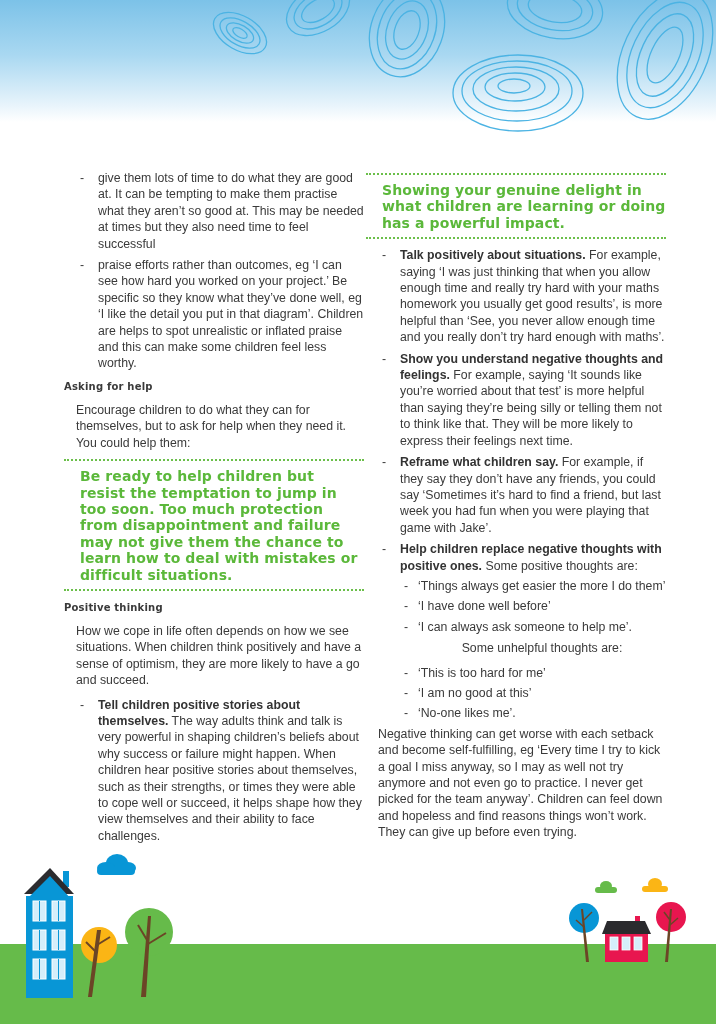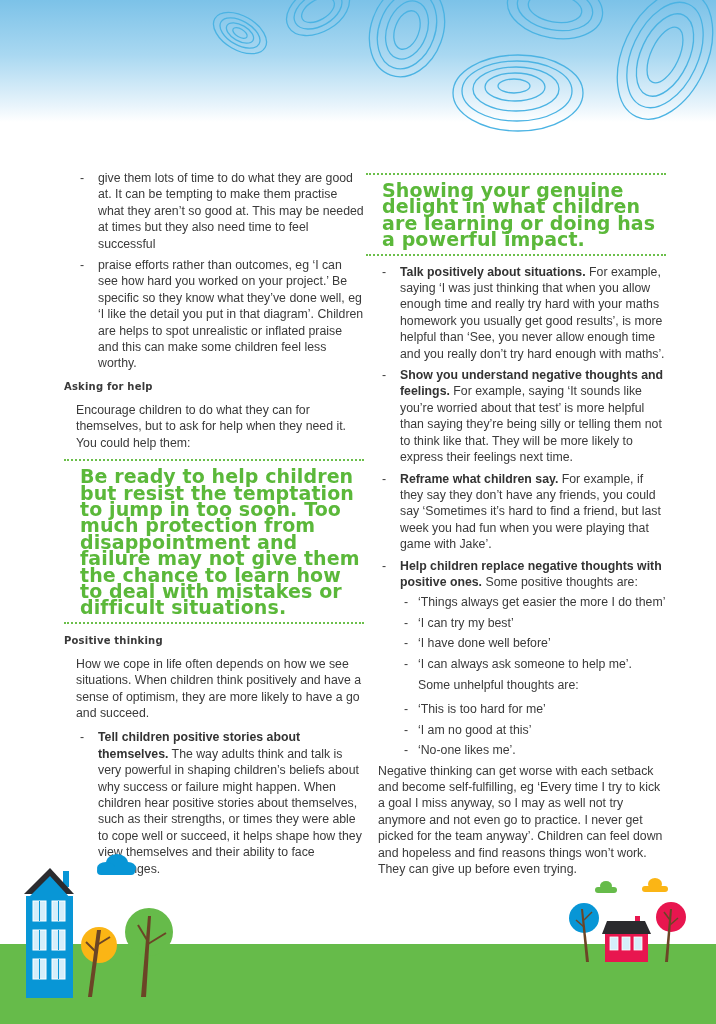--- a/index.html
+++ b/index.html
@@ -30,25 +30,25 @@
     margin: 6px 0 6px 0; font-size: 10px; line-height: 18px; font-weight: bold;
     color: #3a3a3a; letter-spacing: 0.2px;
     font-family: "DejaVu Sans", sans-serif;
   }
   p.body { margin: 0 0 8px 12px; }
   .strong { font-weight: bold; color: #333; }
 
   .callout {
     border-top: 2px dotted #6bbf4a; border-bottom: 2px dotted #6bbf4a;
     padding: 7px 0 6px 16px; margin: 8px 0 8px 0;
-    color: #5bb83a; font-weight: bold; font-size: 19px; line-height: 16.4px;
+    color: #5bb83a; font-weight: bold; font-size: 14px; line-height: 16.4px;
     font-family: "DejaVu Sans", sans-serif; letter-spacing: 0.1px;
   }
   .col-right .callout { margin-top: 3px; margin-bottom: 8px; }
-  .indent-p { margin: 6px 0 8px 18px; }
+  .indent-p { margin: 6px 0 8px 18px; text-align: center; }
   .indent-p2 { margin: 8px 0 0 34px; }
 
   .scene { position: absolute; left: 0; top: 0; width: 716px; height: 1024px; pointer-events: none; }
 </style>
 </head>
 <body>
 
 <div class="header-band"></div>
 <svg class="swirls" viewBox="0 0 716 140">
   <g transform="rotate(30 240 33)">
@@ -108,21 +108,20 @@
 
 <div class="col col-right">
   <div class="callout">Showing your genuine delight in what children are learning or doing has a powerful impact.</div>
   <ul class="dash">
     <li><span class="strong">Talk positively about situations.</span><span>  For example, saying ‘I was just thinking that when you allow enough time and really try hard with your maths homework you usually get good results’, is more helpful than ‘See, you never allow enough time and you really don’t try hard enough with maths’.</span></li>
     <li><span class="strong">Show you understand negative thoughts and feelings.</span><span>  For example, saying ‘It sounds like you’re worried about that test’ is more helpful than saying they’re being silly or telling them not to think like that.  They will be more likely to express their feelings next time.</span></li>
     <li><span class="strong">Reframe what children say.</span><span>  For example, if they say they don’t have any friends, you could say ‘Sometimes it’s hard to find a friend, but last week you had fun when you were playing that game with Jake’.</span></li>
     <li><span class="strong">Help children replace negative thoughts with positive ones.</span><span>  Some positive thoughts are:</span>
       <ul class="dash sub" style="margin-top:4px; margin-left:-34px;">
         <li>‘Things always get easier the more I do them’</li>
-        <li>‘I can try my best’</li>
         <li>‘I have done well before’</li>
         <li>‘I can always ask someone to help me’.</li>
       </ul>
     </li>
   </ul>
   <p class="body indent-p" style="margin-left:52px;">Some unhelpful thoughts are:</p>
   <ul class="dash sub">
     <li>‘This is too hard for me’</li>
     <li>‘I am no good at this’</li>
     <li>‘No-one likes me’.</li>

